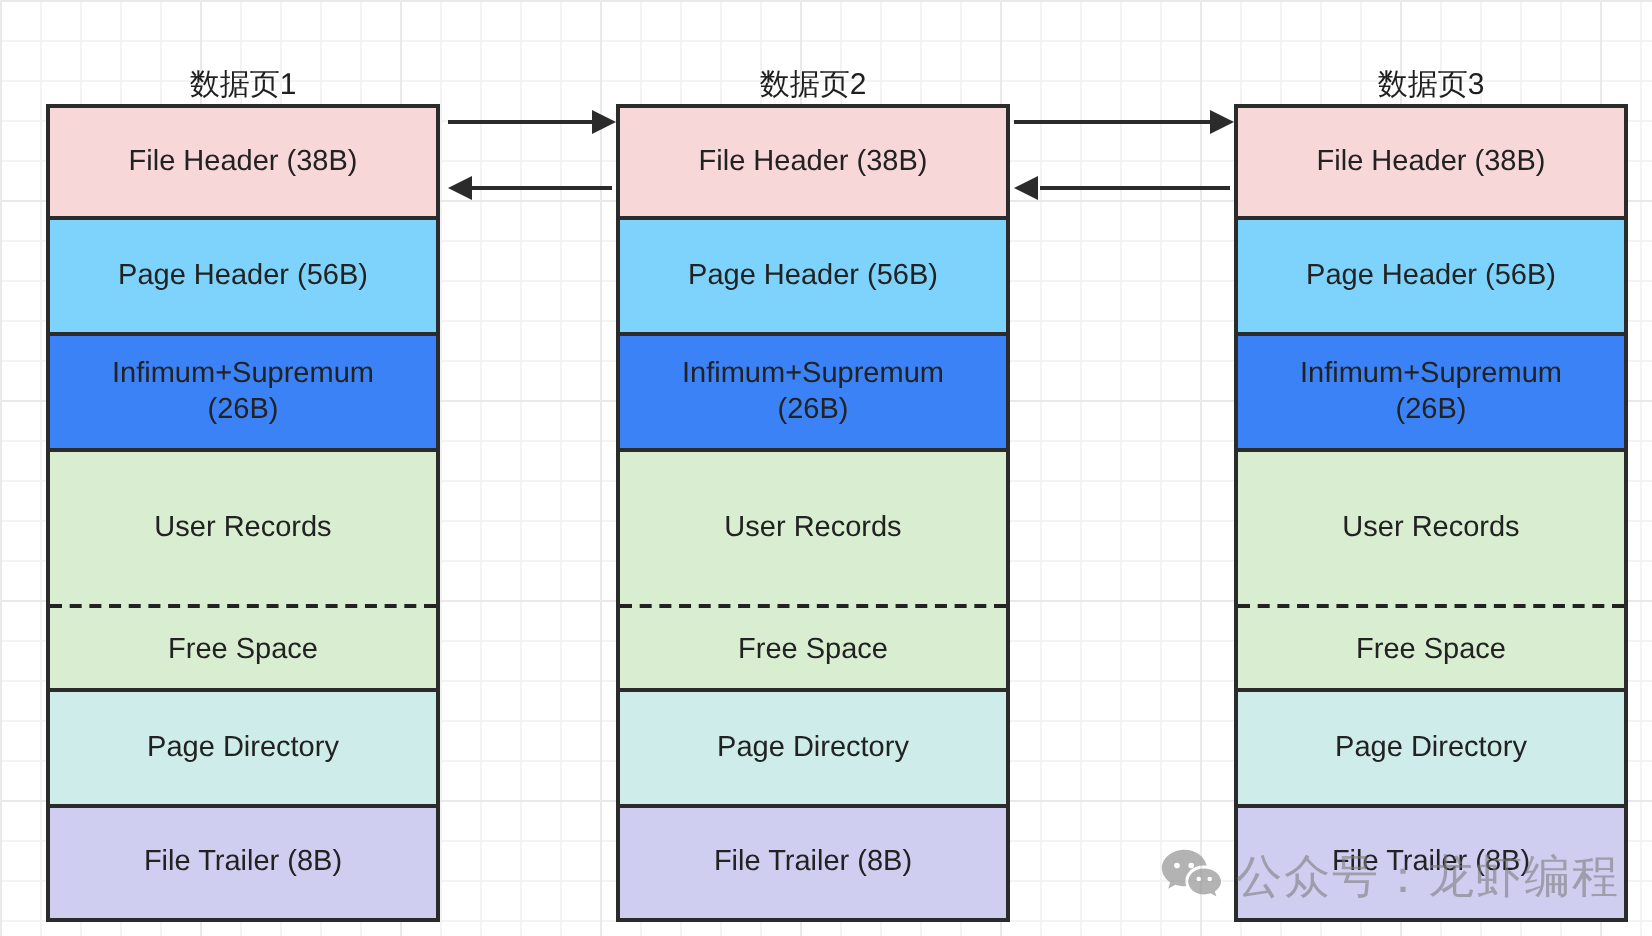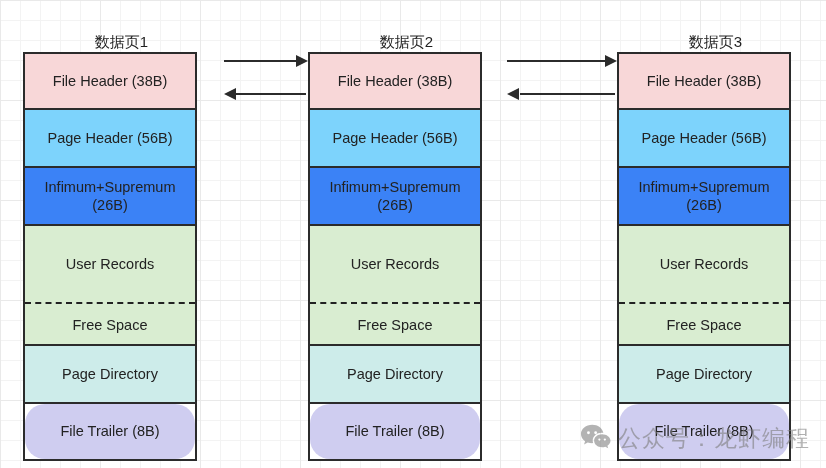--- a/index.html
+++ b/index.html
@@ -17,36 +17,36 @@
       linear-gradient(90deg, #e9e9e9 1px, transparent 1px),
       linear-gradient(#f3f3f3 1px, transparent 1px),
       linear-gradient(90deg, #f3f3f3 1px, transparent 1px);
     background-size:100px 100px,100px 100px,20px 20px,20px 20px;
   }
   .page-title{
     position:absolute;top:13px;width:197px;
     text-align:center;font-size:15px;color:#1f1f1f;margin-top:20px;
   }
   .page-col{
-    position:absolute;top:52px;width:174px;height:409px;
+    position:absolute;top:52px;width:197px;height:409px;
     border:2px solid #2b2b2b;box-sizing:border-box;
     background:#fff;
   }
   .cell{
     box-sizing:border-box;width:100%;
     border-bottom:2px solid #2b2b2b;
     display:flex;flex-direction:column;align-items:center;justify-content:center;
     font-size:14.5px;color:#222222;text-align:center;line-height:1.25;
   }
   .r-fh{height:56px;background:#f8d7d8;}
   .r-ph{height:58px;background:#7dd3fc;}
   .r-inf{height:58px;background:#3b82f6;}
   .r-green{height:120px;background:#d9edd1;padding:0;display:block;text-align:center;}
   .r-pd{height:58px;background:#cdecea;text-align:center;}
-  .r-ft{height:55px;background:#cfcdf0;border-bottom:none;border-radius:20px;}
+  .r-ft{height:55px;background:#cfcdf0;border-bottom:none;}
   .sub-ur{
     box-sizing:border-box;height:78px;width:100%;
     border-bottom:2px dashed #222222;
     display:flex;align-items:center;justify-content:center;
     font-size:14.5px;color:#222222;
   }
   .sub-fs{
     box-sizing:border-box;height:42px;width:100%;
     display:flex;align-items:center;justify-content:center;
     font-size:14.5px;color:#222222;

